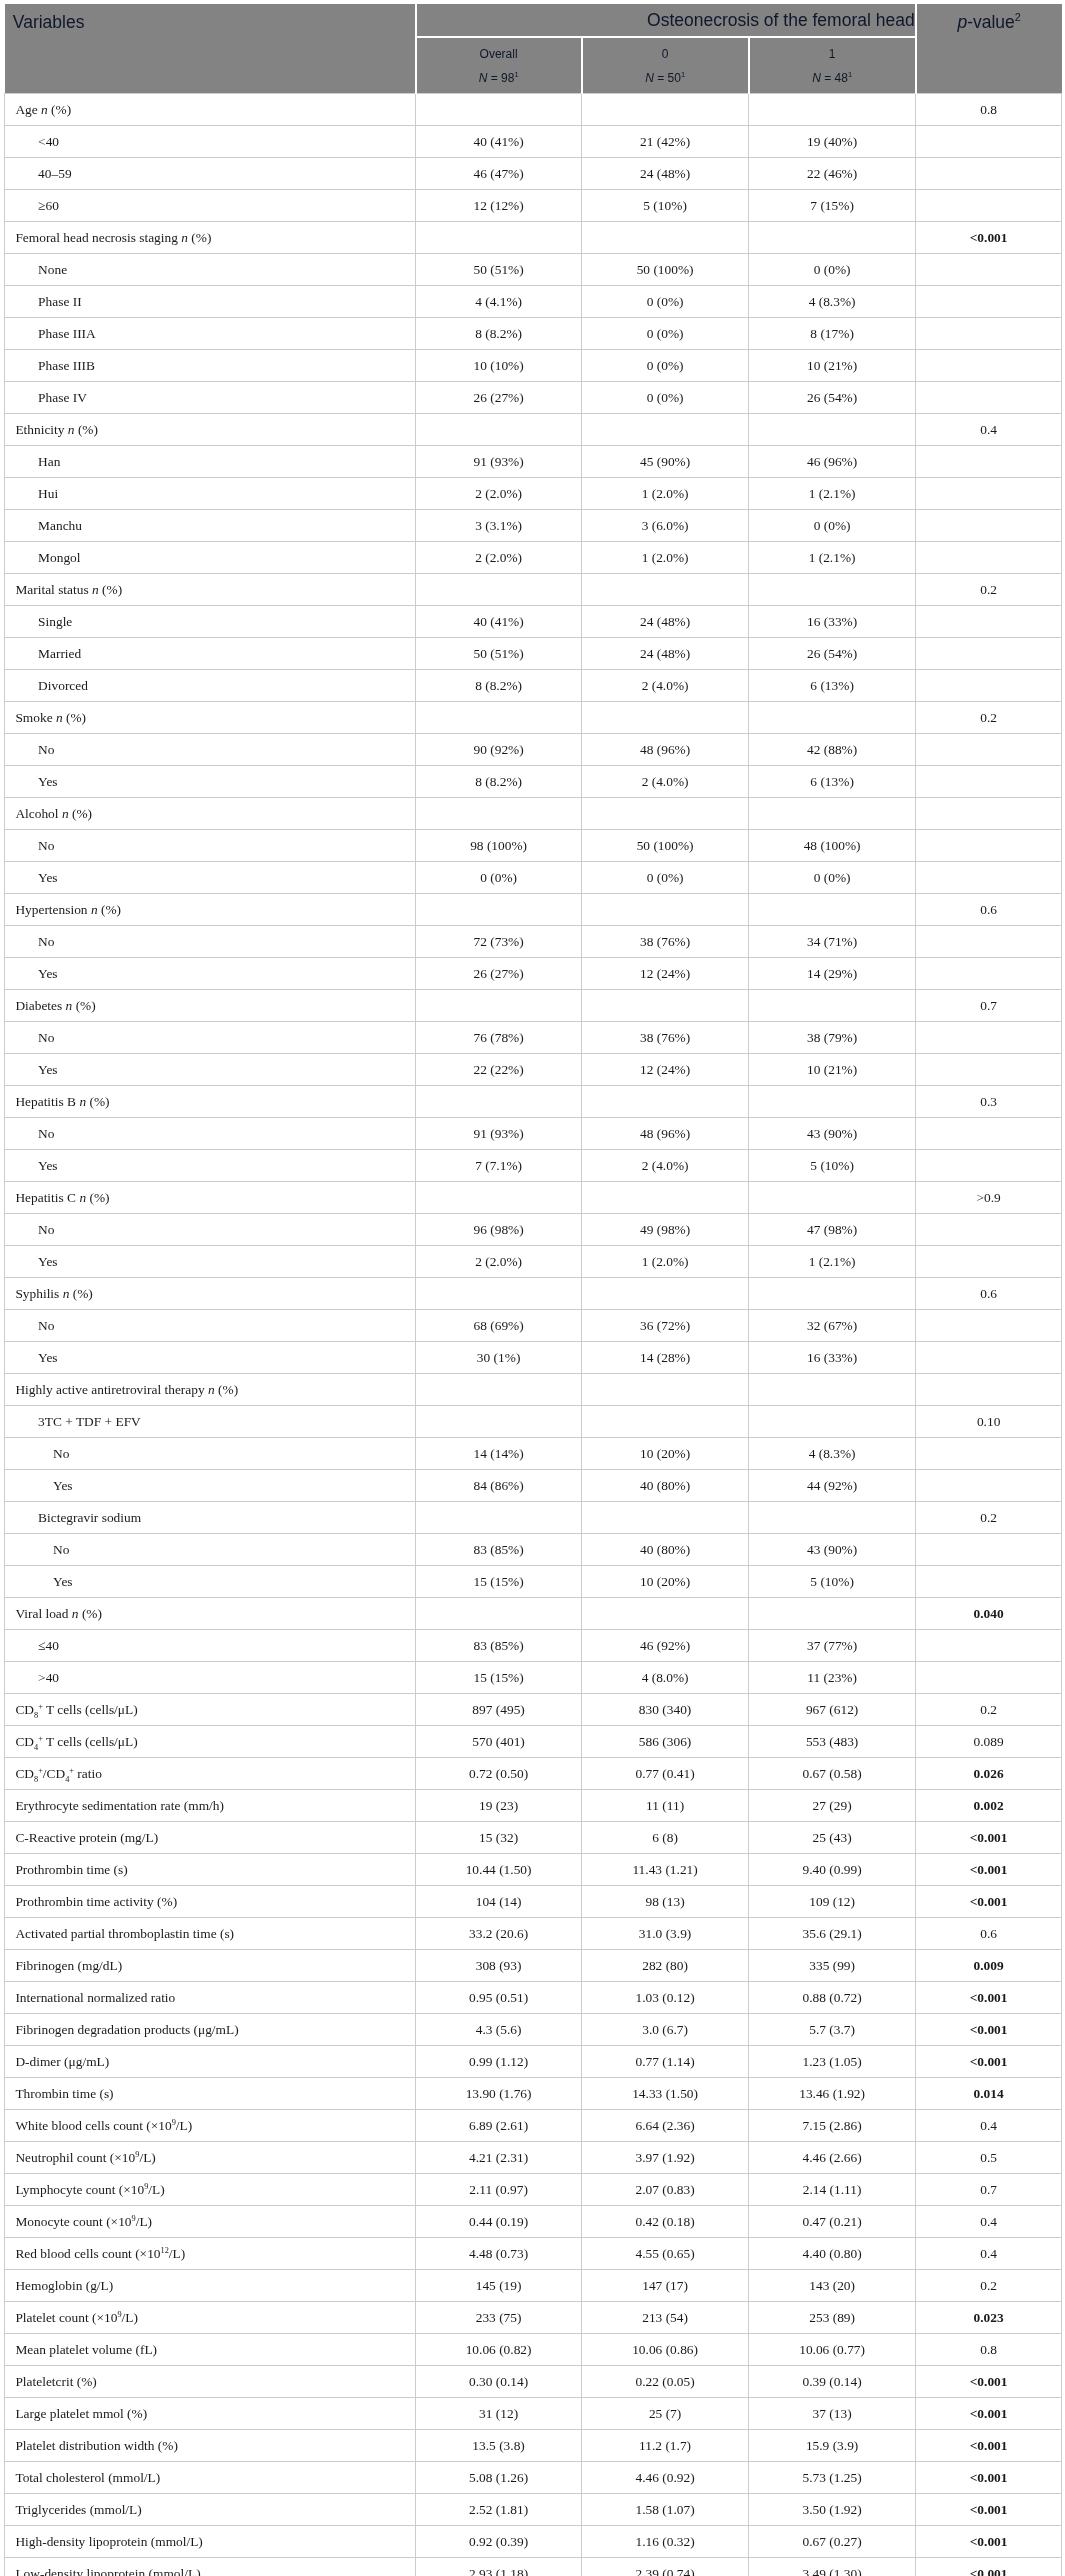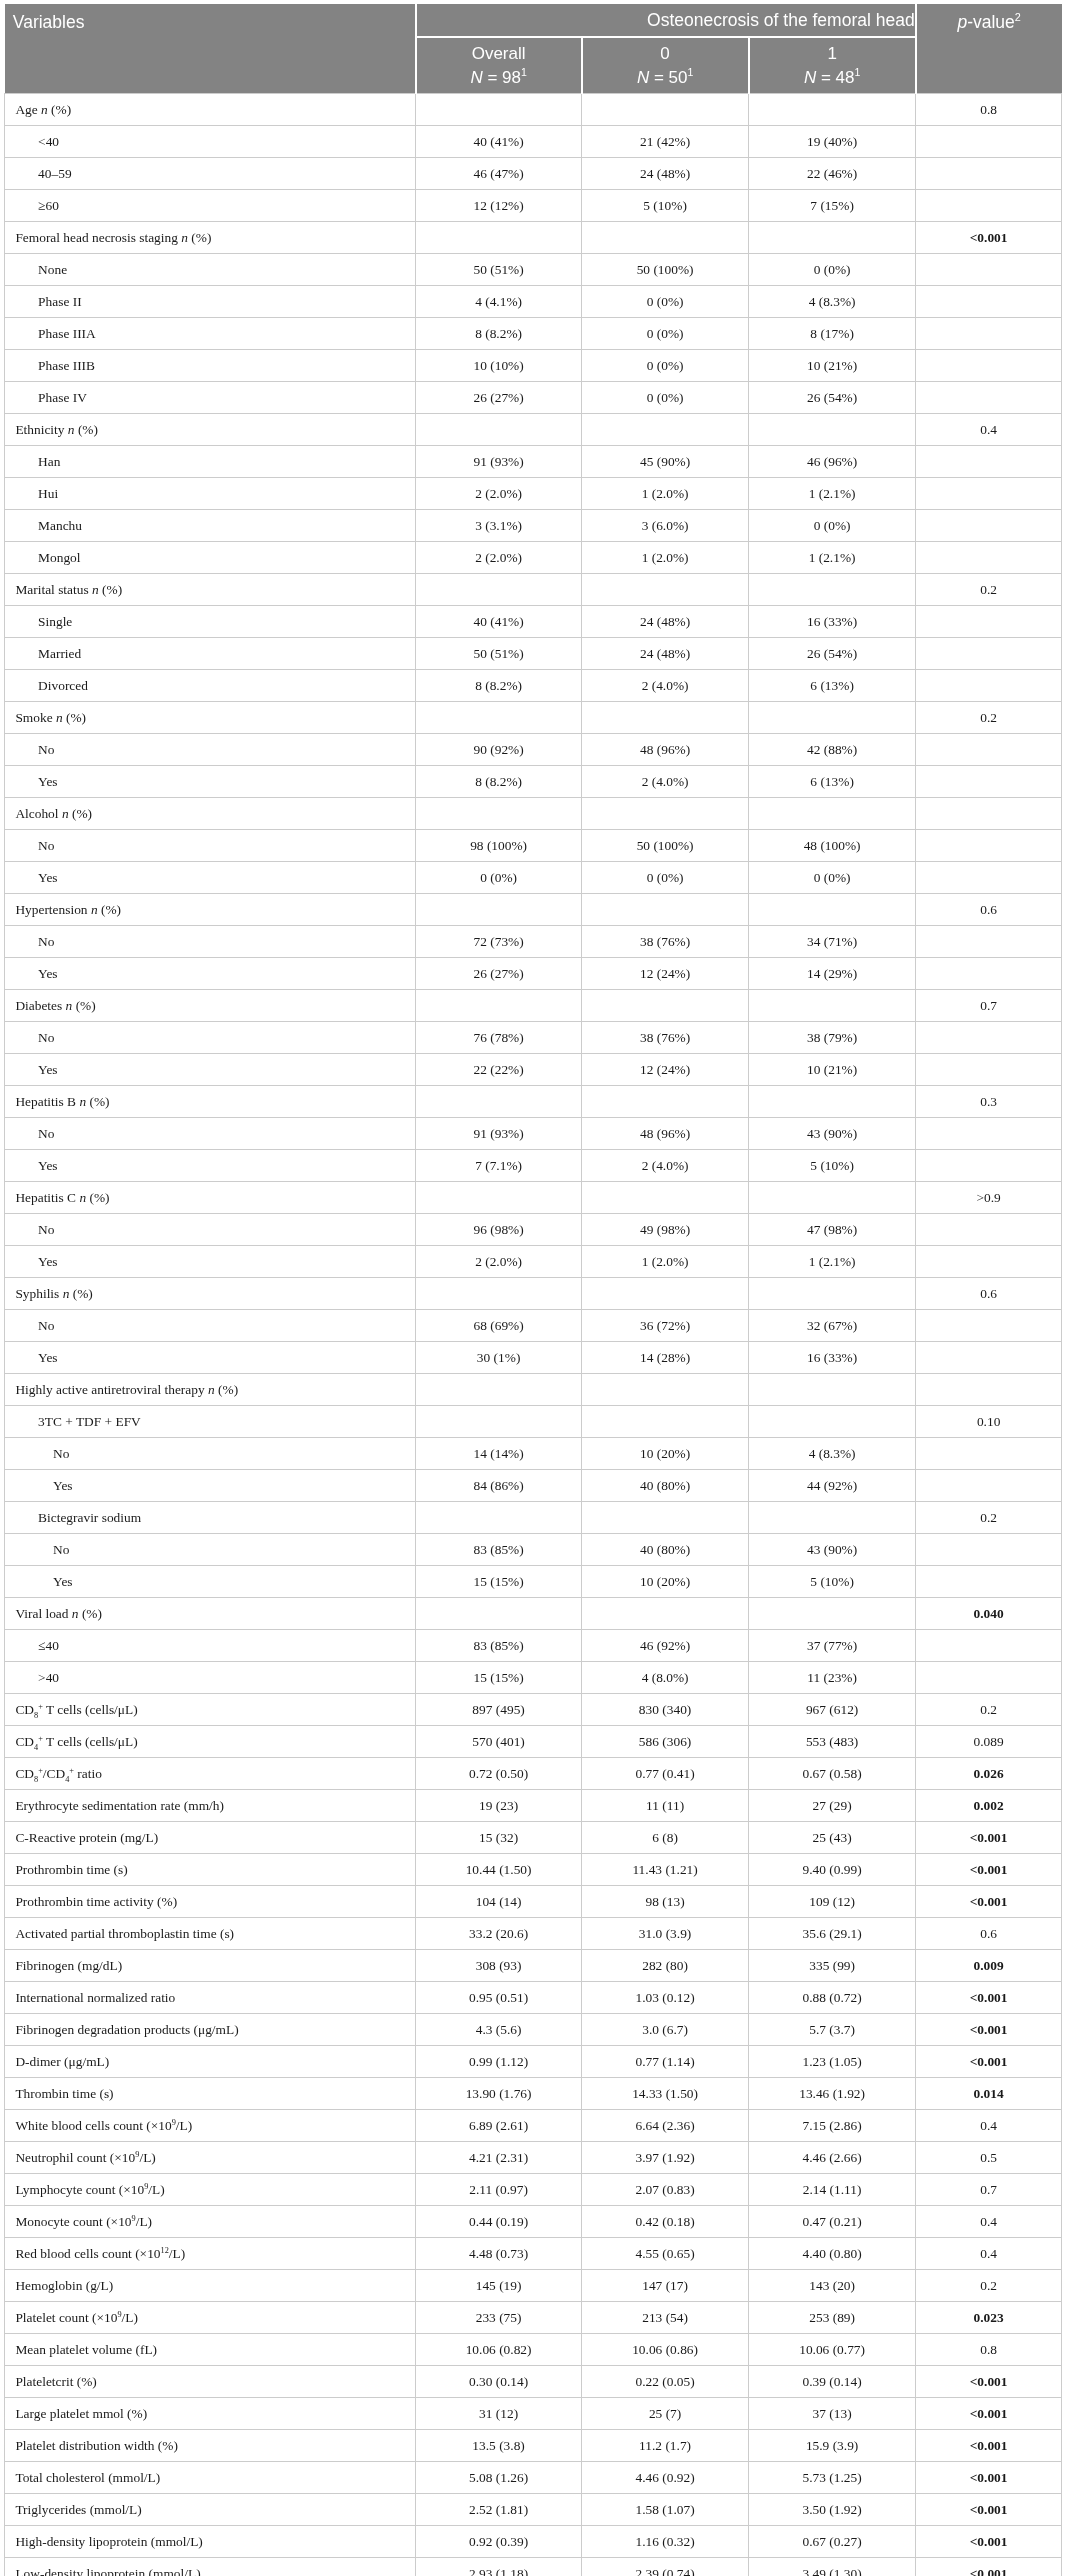--- a/index.html
+++ b/index.html
@@ -4,25 +4,25 @@
 <style>
   html,body{margin:0;padding:0}
   body{width:1065px;background:#ffffff;color:#1a1a1a;font-family:"Liberation Serif",serif}
   .page{padding:4.1px 4.1px 0 4.1px}
   table.tbl{border-collapse:collapse;table-layout:fixed;width:1057px}
   .tbl col.c0{width:411px}
   .tbl col.c1{width:166px}
   .tbl col.c2{width:167px}
   .tbl col.c3{width:167px}
   .tbl col.c4{width:146px}
-  thead th{background:#838383;color:#ffffff;font-family:"Liberation Sans",sans-serif;font-weight:normal;padding:0}
+  thead th{background:#838383;color:#0f172a;font-family:"Liberation Sans",sans-serif;font-weight:normal;padding:0}
   .h-var{font-size:17.5px;text-align:left;vertical-align:top;padding:8.2px 0 0 8.2px;border-right:2.1px solid #ffffff}
   .h-group{font-size:17.5px;height:32px;text-align:right;vertical-align:middle;border-bottom:2.1px solid #ffffff;border-right:2.1px solid #ffffff}
   .h-p{font-size:17.5px;vertical-align:top;padding-top:8.2px;border-left:2.1px solid #ffffff}
-  .h-sub{font-size:17px;height:55px;vertical-align:middle;line-height:24px;border-right:2.1px solid #ffffff}
+  .h-sub{font-size:12px;height:55px;vertical-align:middle;line-height:24px;border-right:2.1px solid #ffffff}
   .h-sub.last{border-right:none}
   tbody td{border:1px solid #cccccc;height:31px;font-size:13.4px;padding:0;vertical-align:middle}
   td.c-label{text-align:left;padding-left:10.3px}
   td.c-label.ind1{padding-left:33px}
   td.c-label.ind2{padding-left:48px}
   td.c-val{text-align:center}
   td.c-p{text-align:center}
   td.c-p.sig{font-weight:bold}
   .tbl sub,.tbl sup,.footnotes sub,.footnotes sup{font-size:0.62em;line-height:0}
 </style>

